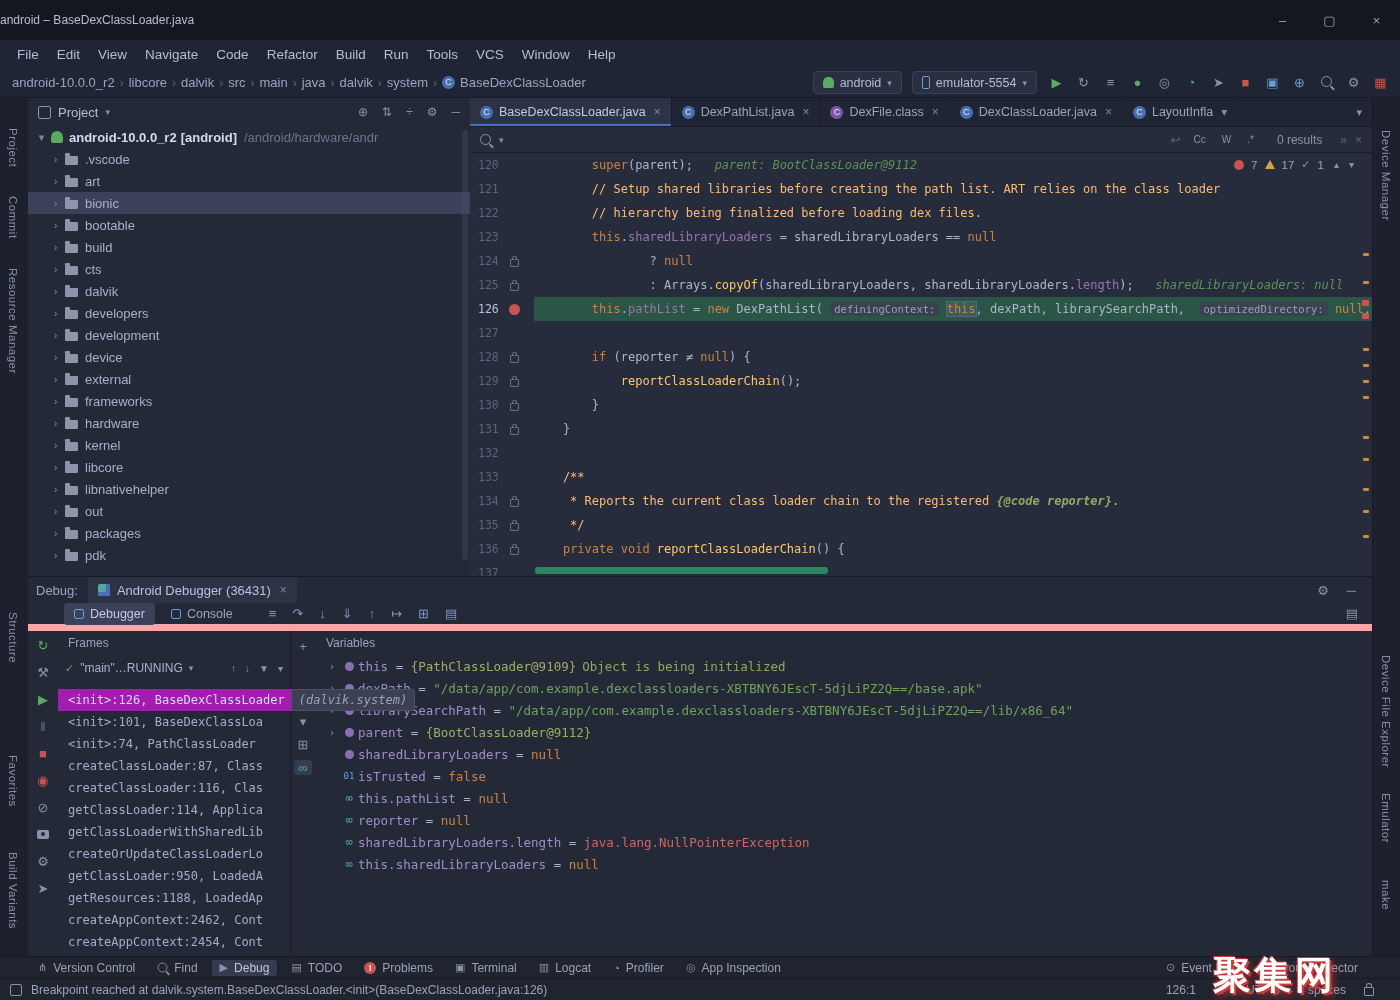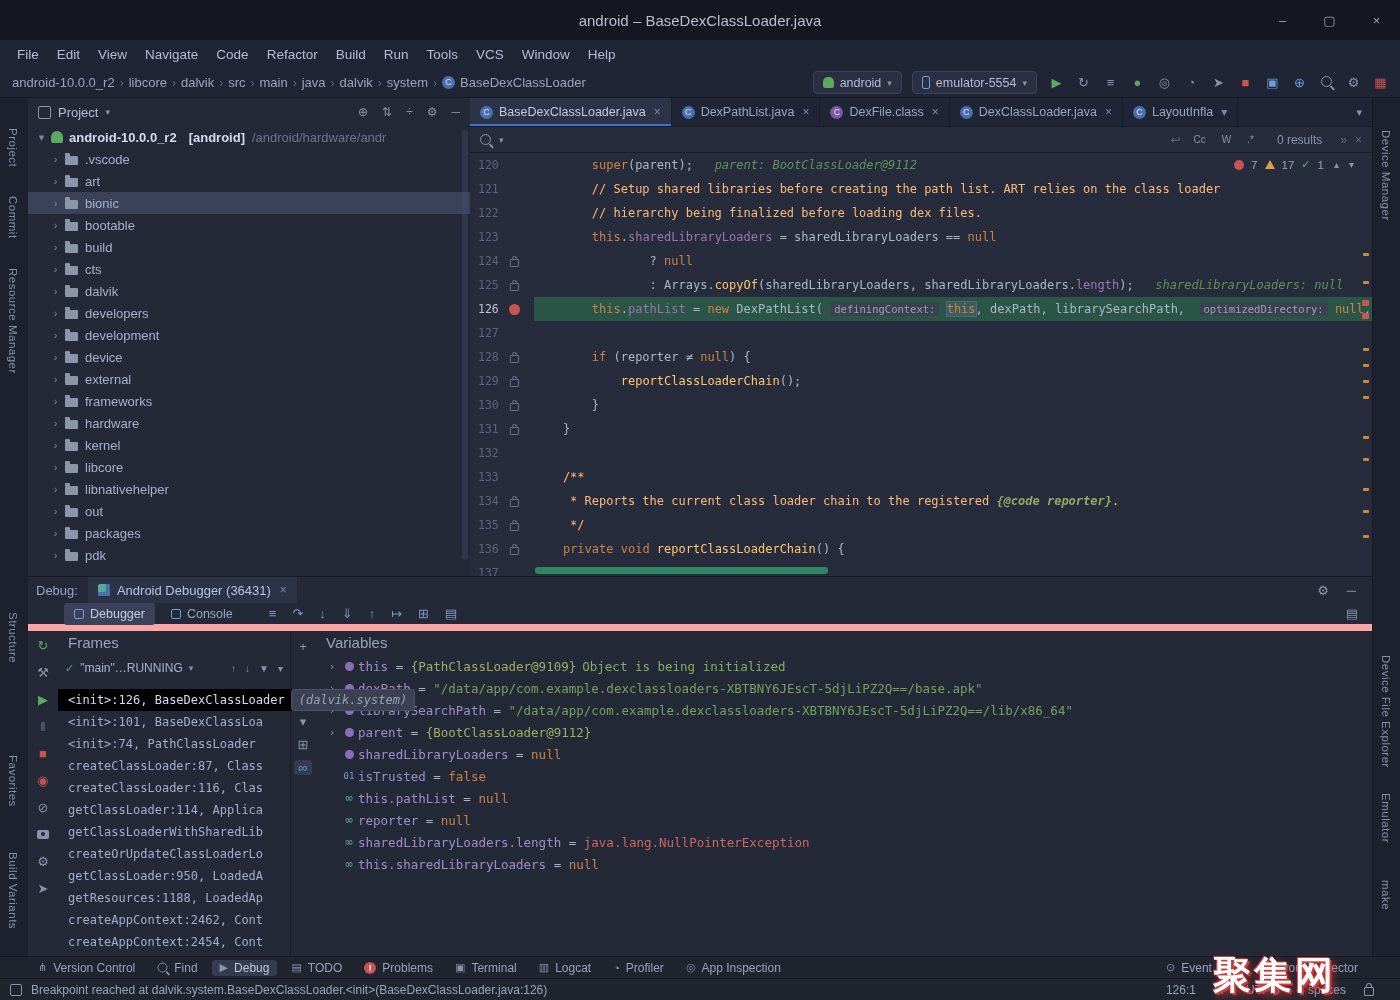--- a/index.html
+++ b/index.html
@@ -1,20 +1,20 @@
 <!DOCTYPE html>
 <html><head>
 <meta charset="utf-8">
 <style>
   html,body{margin:0;padding:0}
   body{width:1400px;height:1000px;position:relative;overflow:hidden;background:#232838;
        font-family:"Liberation Sans",sans-serif;color:#a9b2cc;}
   
   #titlebar{position:absolute;left:0;top:0;width:1400px;height:40px;background:#14171f;display:flex;align-items:center}
-  .title{flex:1;text-align:center;font-size:15px;color:#b7bfd3}
+  .title{flex:1;text-align:left;font-size:12px;color:#b7bfd3}
   #win-controls{position:absolute;right:0;top:0;height:40px;display:flex}
   .win-btn{width:47px;height:40px;display:flex;align-items:center;justify-content:center;color:#9aa3b8;font-size:13px}
   #menubar{position:absolute;left:0;top:40px;width:1400px;height:28px;background:#202535;display:flex;align-items:center;padding-left:8px;box-sizing:border-box}
   .menu-item{padding:0 9px;font-size:13.5px;color:#b4bdd4}
   #toolbar{position:absolute;left:0;top:68px;width:1400px;height:30px;background:#202535;border-bottom:1px solid #161a26;display:flex;align-items:center;box-sizing:border-box}
   #breadcrumbs{display:flex;align-items:center;padding-left:12px;font-size:13px;color:#9aa4c0}
   .bc-sep{color:#5d6680;margin:0 5px;font-size:12px}
   .bc-item{display:flex;align-items:center}
   .bc-classicon{width:13px;height:13px;border-radius:50%;background:#4b6eaf;color:#d7e4ff;font-size:9px;line-height:13px;text-align:center;margin-right:5px}
   #toolbar-right{margin-left:auto;display:flex;align-items:center;gap:10px;padding-right:10px}
@@ -37,21 +37,21 @@
   #tree{position:absolute;top:28px;left:0;right:0;bottom:0;font-size:13px}
   .trow{height:22px;display:flex;align-items:center;white-space:nowrap;color:#a6b0cc}
   .trow.root{padding-left:6px}
   .trow.child{padding-left:20px}
   .trow.sel{background:#3a4158}
   .tchev{width:15px;color:#7e88a6;font-size:11px;text-align:center}
   .folder{width:13px;height:9px;background:#8d95ab;border-radius:1px;position:relative;margin:2px 7px 0 2px}
   .folder::before{content:"";position:absolute;top:-3px;left:0;width:5px;height:3px;background:#8d95ab;border-radius:1px 1px 0 0}
   .droid-mini{width:12px;height:12px;background:#5caa5f;border-radius:6px 6px 2px 2px;margin:0 6px 0 2px}
   .root-name,.root-tag{font-weight:bold;color:#d4dbee}
-  .root-tag{margin-left:12px}
+  .root-tag{margin-left:4px}
   .root-path{color:#6a7490;margin-left:7px}
   .pscroll{position:absolute;right:2px;top:32px;width:6px;height:430px;background:#4a5270;opacity:.35;border-radius:3px}
   
   #editor{position:absolute;left:470px;top:98px;width:902px;height:478px;background:#272c3c}
   #tabs{height:28px;background:#202535;border-bottom:1px solid #161a26;display:flex;align-items:stretch}
   .etab{display:flex;align-items:center;gap:6px;padding:0 10px;font-size:12.5px;color:#9aa4c0;border-right:1px solid #1a1e2b}
   .etab.active{background:#2d3347;color:#c2cbe2;box-shadow:inset 0 -2px 0 #3f72c8}
   .ticon{width:13px;height:13px;border-radius:50%;font-size:9px;line-height:13px;text-align:center;color:#dfe7ff;flex:none}
   .ticon.java{background:#4b6eaf}
   .ticon.class{background:#7e57a8}
@@ -104,28 +104,28 @@
   .dtab{display:flex;align-items:center;gap:6px;height:22px;padding:0 10px;font-size:12.5px;color:#9aa4c0;border-radius:3px}
   .dtab.active{background:#3a4159;color:#c2cbe2}
   .dtab-icon{width:10px;height:10px;border:1.5px solid #6a9fd8;border-radius:2px;box-sizing:border-box}
   #step-icons{display:flex;gap:16px;margin-left:20px;color:#7f97c4;font-size:13px}
   #dbg-tabs-right{margin-left:auto;padding-right:14px;color:#8a93ab;font-size:13px}
   #dbg-left-icons{position:absolute;left:0;top:54px;bottom:0;width:30px;display:flex;flex-direction:column;align-items:center;padding-top:6px;gap:11px}
   .dli{font-size:13px;color:#8a93ab;height:16px;display:flex;align-items:center}
   .i-cam{width:12px;height:9px;background:#8a93ab;border-radius:2px;position:relative}
   .i-cam::after{content:"";position:absolute;left:4px;top:2px;width:4px;height:4px;border-radius:50%;background:#242938}
   #frames-panel{position:absolute;left:30px;top:54px;width:232px;bottom:0;border-right:1px solid #1a1e2b;overflow:visible}
-  .pane-title{height:24px;line-height:24px;padding-left:10px;font-size:15px;color:#9aa3bd}
+  .pane-title{height:24px;line-height:24px;padding-left:10px;font-size:12px;color:#9aa3bd}
   .thread-row{height:26px;display:flex;align-items:center;padding:0 7px;gap:6px;font-size:12px;color:#a9b2cc}
   .thr-check{color:#5caa5f;font-size:11px}
   .thr-label{white-space:nowrap;overflow:hidden;max-width:120px}
   #thr-icons{margin-left:auto;display:flex;gap:9px;color:#8a93ab;font-size:10px}
   #frames-list{margin-top:8px;font-family:"DejaVu Sans Mono","Liberation Mono",monospace}
   .frow{height:22px;line-height:22px;padding-left:10px;font-size:12px;color:#a3adcb;white-space:nowrap;overflow:hidden;width:232px;box-sizing:border-box}
-  .frow.sel{background:#000000;color:#d3dbf0;overflow:visible;position:relative;z-index:6;display:flex;align-items:center;width:255px}
+  .frow.sel{background:#a21caf;color:#d3dbf0;overflow:visible;position:relative;z-index:6;display:flex;align-items:center;width:255px}
   .pkg-chip{margin-left:6px;background:#3b4152;border:1px solid #4a5168;border-radius:3px;padding:0 7px;height:20px;line-height:20px;font-style:italic;color:#9aa2b8;white-space:nowrap;flex:none}
   #watch-col{position:absolute;left:262px;top:54px;width:26px;bottom:0;display:flex;flex-direction:column;align-items:center;padding-top:8px;gap:8px}
   .wci{color:#8a93ab;font-size:13px}
   .wci.glasses{color:#56a8a0;background:#343b52;border-radius:3px;padding:0 4px}
   #vars-panel{position:absolute;left:288px;top:54px;right:0;bottom:0;overflow:hidden}
   #vars-list{font-family:"DejaVu Sans Mono","Liberation Mono",monospace}
   .vrow{height:22px;display:flex;align-items:center;font-size:12.5px;white-space:pre;padding-left:8px}
   .vexp{width:16px;text-align:center;color:#8a93ab;font-size:11px;flex:none}
   .vico{width:18px;display:flex;justify-content:center;flex:none}
   .fico{width:9px;height:9px;border-radius:50%;background:#8a6fb7}

